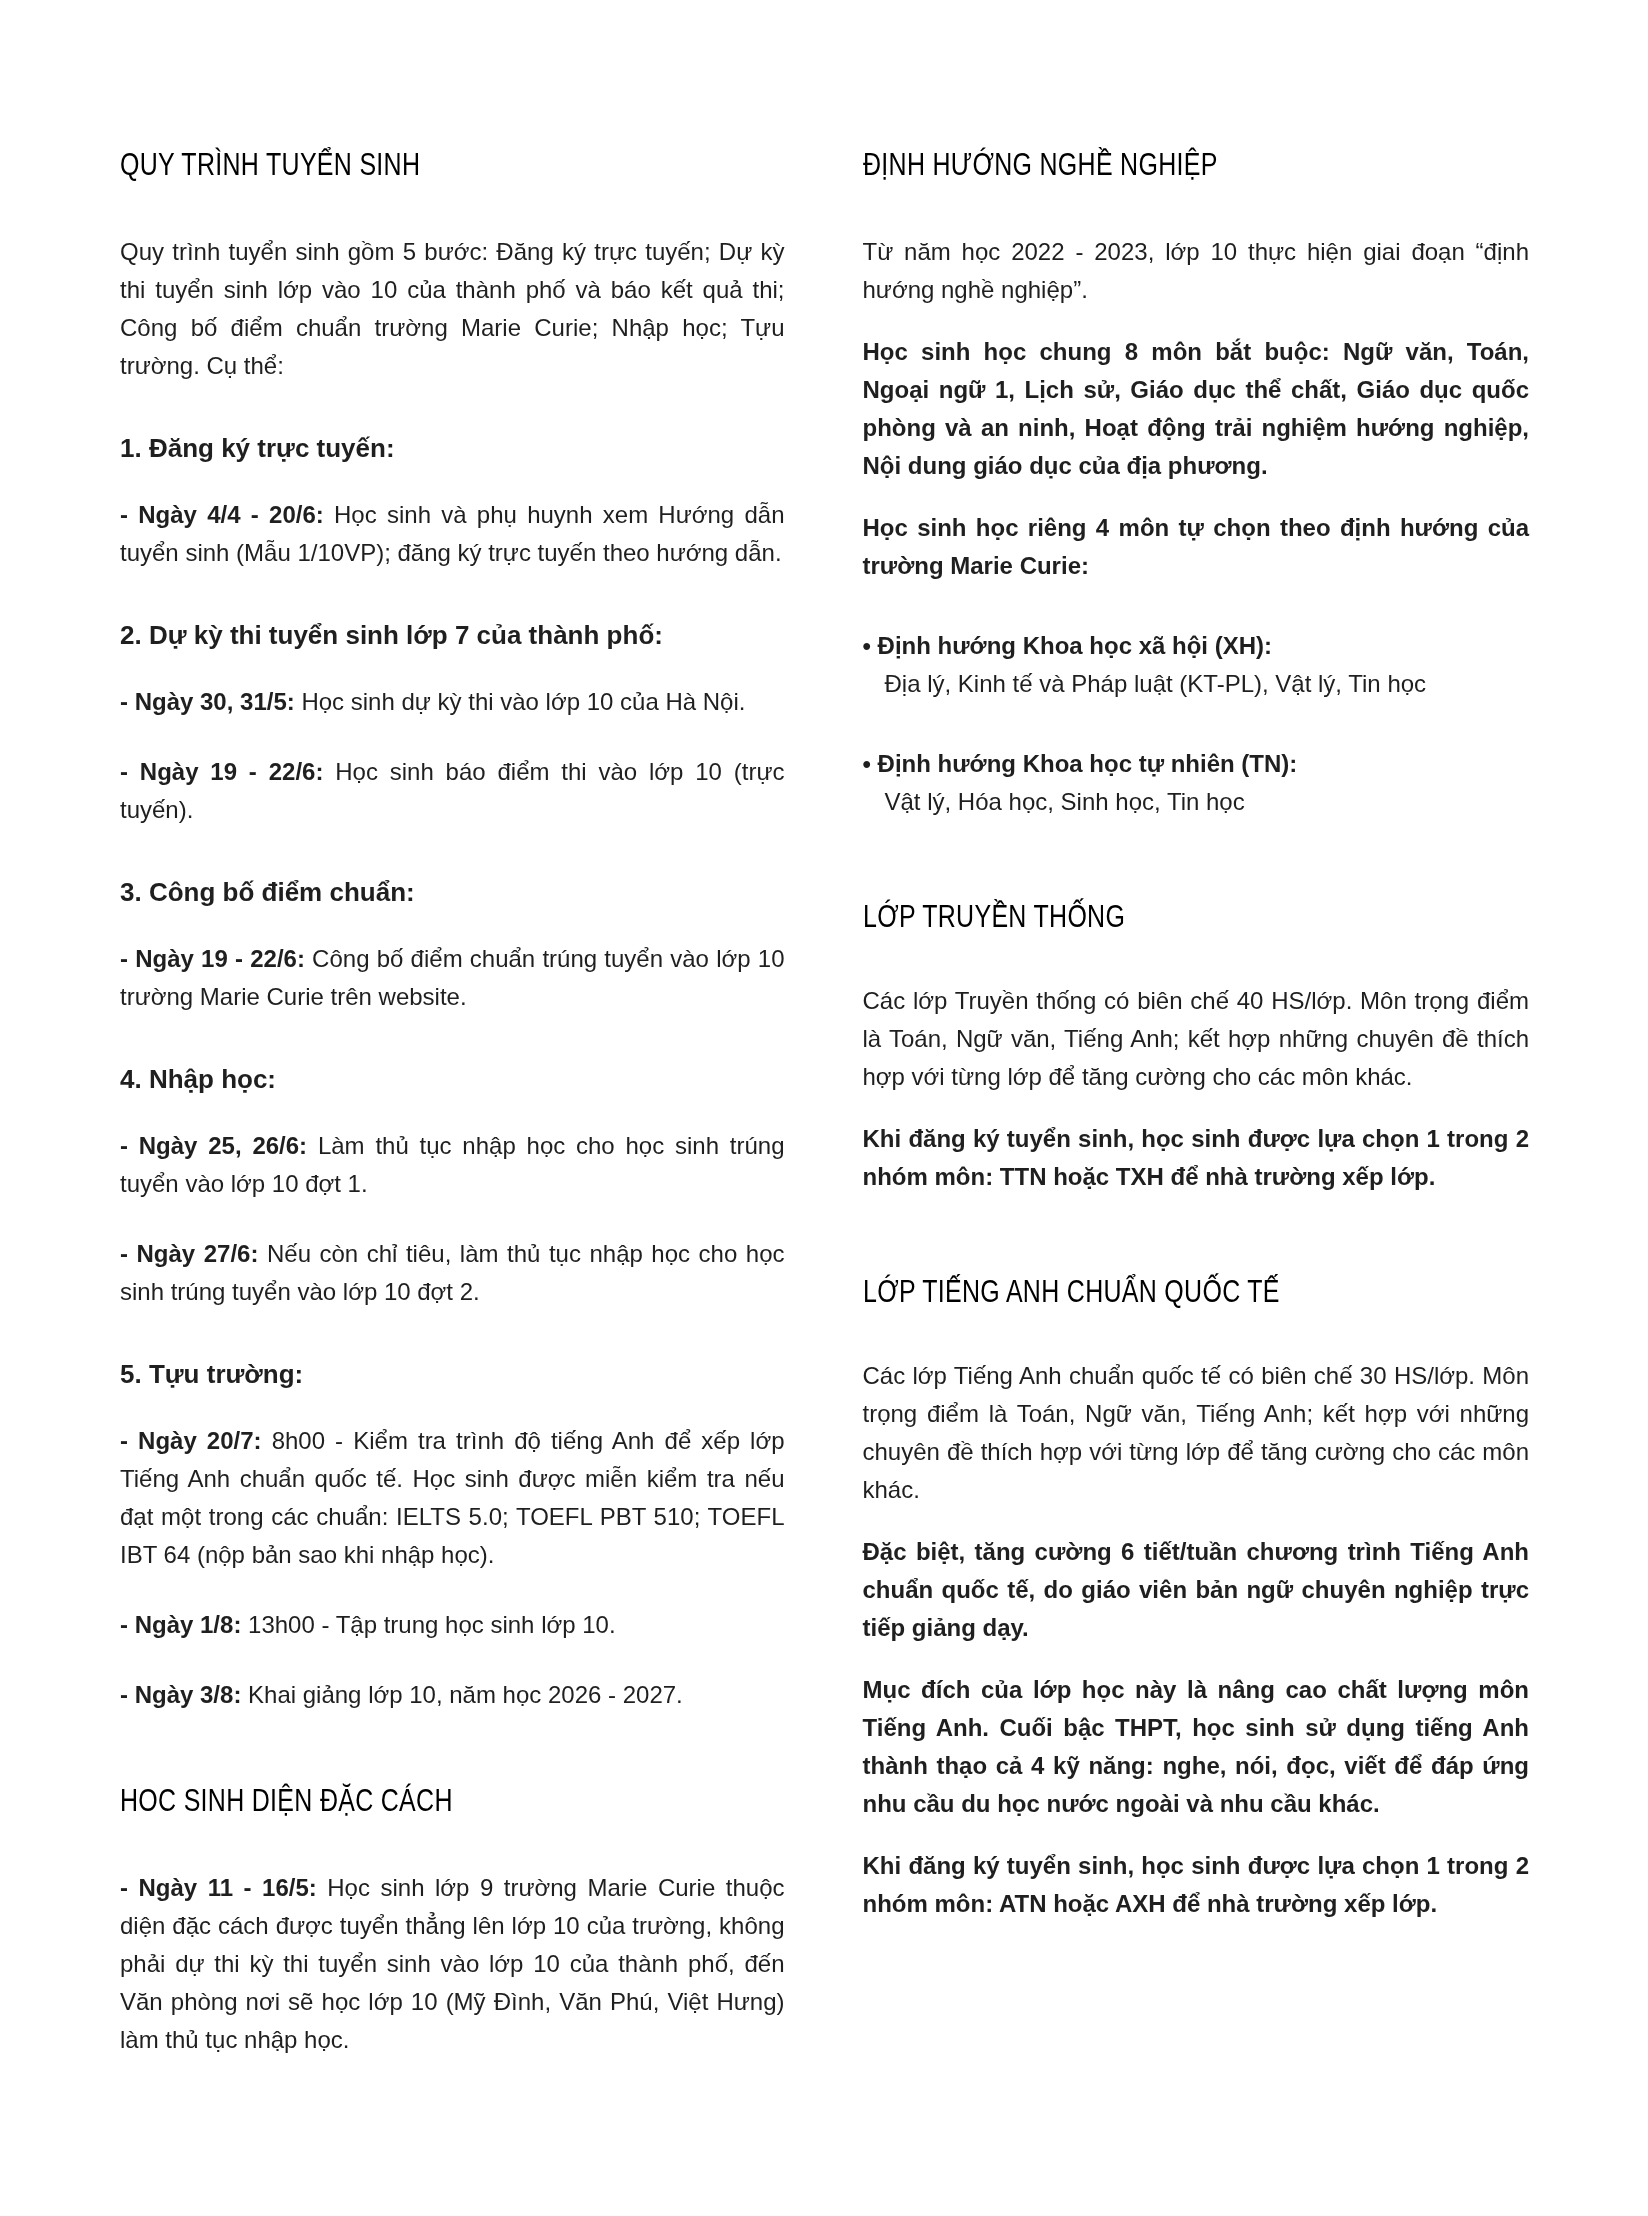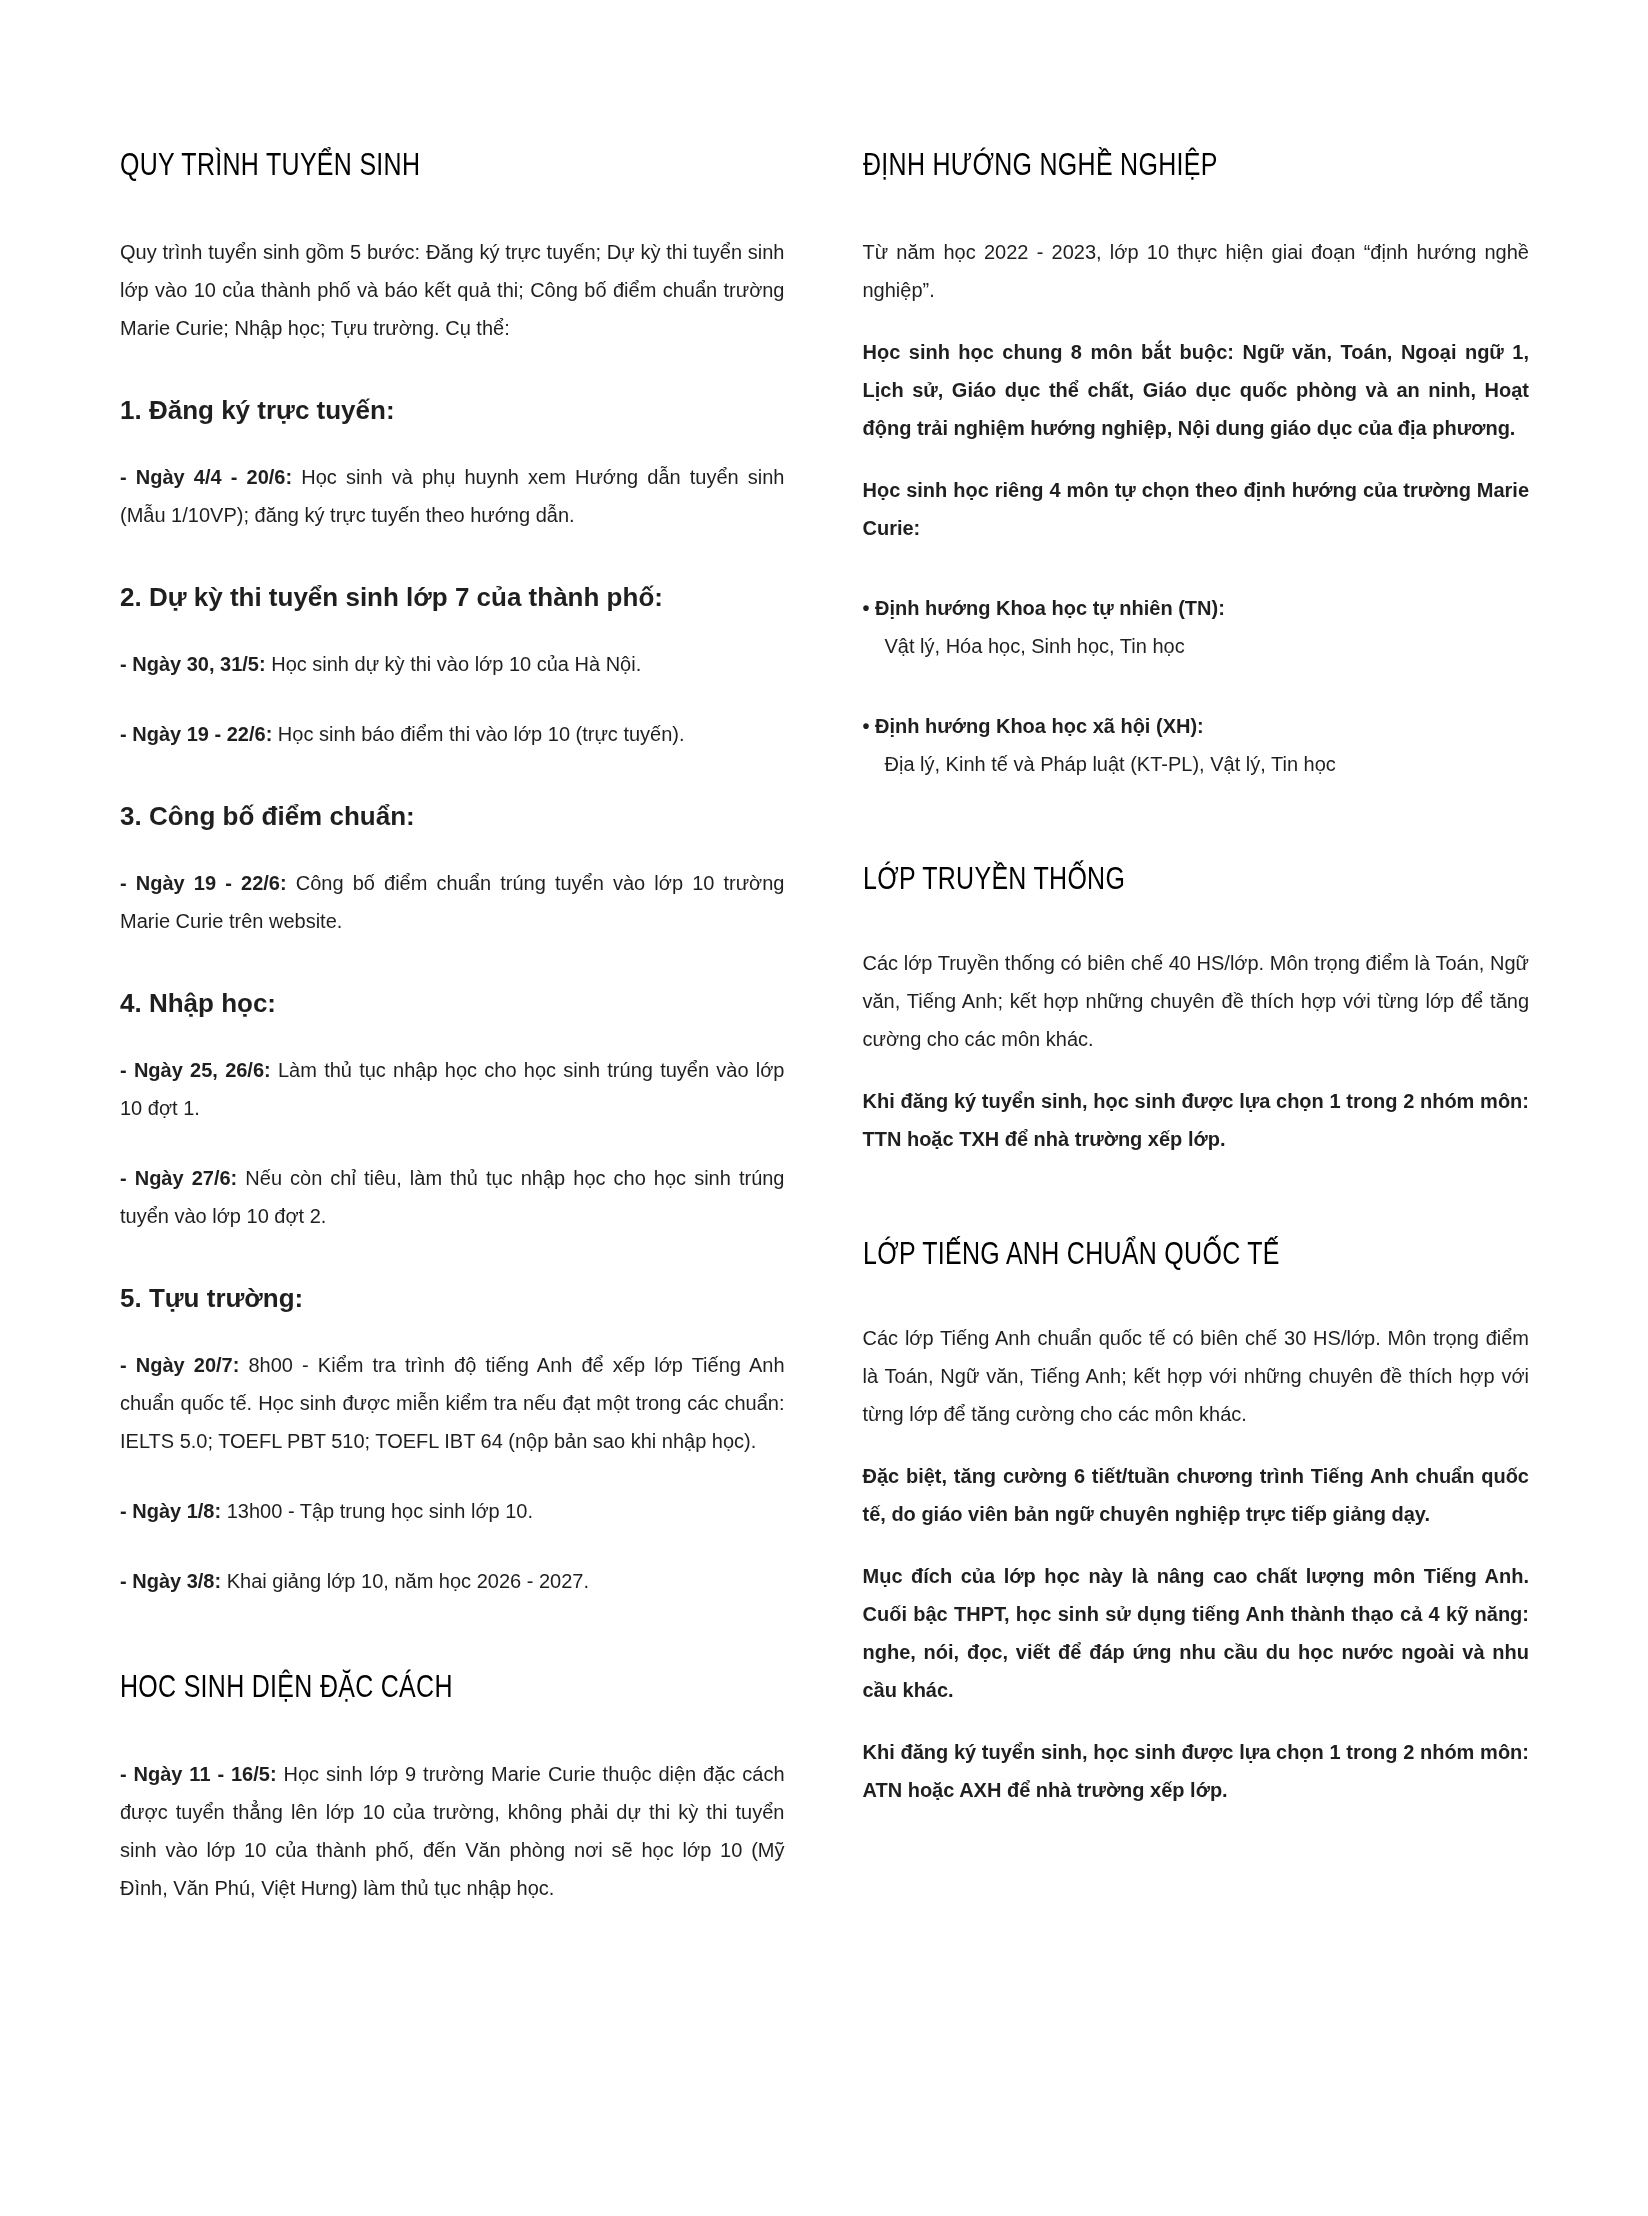--- a/index.html
+++ b/index.html
@@ -12,21 +12,21 @@
   html,body{margin:0;padding:0;background:#ffffff;}
   body{font-family:"Liberation Sans","DejaVu Sans",sans-serif;color:var(--text);}
   .page{position:relative;width:1649px;height:2332px;background:#ffffff;overflow:hidden;}
   .content{display:flex;padding:133px 120px 0 120px;gap:78px;}
   .col-left{width:665px;}
   .col-right{width:667px;}
 
   .page-title{margin:0 0 38px 0;font-size:32px;line-height:62px;font-weight:400;color:var(--title);white-space:nowrap;}
   .page-title .tt{display:inline-block;transform:scaleX(0.78);transform-origin:left center;letter-spacing:0.4px;}
 
-  p{margin:0;font-size:20px;line-height:38px;text-align:justify;}
+  p{margin:0;font-size:24px;line-height:38px;text-align:justify;}
   .lead{font-weight:700;}
 
   .l-sec{margin-top:44px;}
   .l-heading{margin:0 0 29px 0;font-size:26px;line-height:38px;font-weight:700;text-align:left;}
   .item + .item{margin-top:32px;}
 
   .special-title{margin:55px 0 38px 0;}
 
   .r-para + .r-para{margin-top:24px;font-weight:bold;}
   .orient{margin-top:42px;}
@@ -78,26 +78,26 @@
       <p><span class="lead">- Ngày 11 - 16/5:</span><span> Học sinh lớp 9 trường Marie Curie thuộc diện đặc cách được tuyển thẳng lên lớp 10 của trường, không phải dự thi kỳ thi tuyển sinh vào lớp 10 của thành phố, đến Văn phòng nơi sẽ học lớp 10 (Mỹ Đình, Văn Phú, Việt Hưng) làm thủ tục nhập học.</span></p>
     </div>
 
     <div class="col-right">
       <h1 class="page-title"><span class="tt">ĐỊNH HƯỚNG NGHỀ NGHIỆP</span></h1>
       <p class="r-para">Từ năm học 2022 - 2023, lớp 10 thực hiện giai đoạn “định hướng nghề nghiệp”.</p>
       <p class="r-para">Học sinh học chung 8 môn bắt buộc: Ngữ văn, Toán, Ngoại ngữ 1, Lịch sử, Giáo dục thể chất, Giáo dục quốc phòng và an ninh, Hoạt động trải nghiệm hướng nghiệp, Nội dung giáo dục của địa phương.</p>
       <p class="r-para">Học sinh học riêng 4 môn tự chọn theo định hướng của trường Marie Curie:</p>
 
       <div class="orient">
+        <p class="orient-label">• Định hướng Khoa học xã hội (XH):</p>
+        <p class="orient-subjects">Địa lý, Kinh tế và Pháp luật (KT-PL), Vật lý, Tin học</p>
+      </div>
+      <div class="orient">
         <p class="orient-label">• Định hướng Khoa học tự nhiên (TN):</p>
         <p class="orient-subjects">Vật lý, Hóa học, Sinh học, Tin học</p>
-      </div>
-      <div class="orient">
-        <p class="orient-label">• Định hướng Khoa học xã hội (XH):</p>
-        <p class="orient-subjects">Địa lý, Kinh tế và Pháp luật (KT-PL), Vật lý, Tin học</p>
       </div>
 
       <h1 class="page-title sec-title"><span class="tt">LỚP TRUYỀN THỐNG</span></h1>
       <p class="r-para">Các lớp Truyền thống có biên chế 40 HS/lớp. Môn trọng điểm là Toán, Ngữ văn, Tiếng Anh; kết hợp những chuyên đề thích hợp với từng lớp để tăng cường cho các môn khác.</p>
       <p class="r-para">Khi đăng ký tuyển sinh, học sinh được lựa chọn 1 trong 2 nhóm môn: TTN hoặc TXH để nhà trường xếp lớp.</p>
 
       <h1 class="page-title sec-title"><span class="tt">LỚP TIẾNG ANH CHUẨN QUỐC TẾ</span></h1>
       <p class="r-para">Các lớp Tiếng Anh chuẩn quốc tế có biên chế 30 HS/lớp. Môn trọng điểm là Toán, Ngữ văn, Tiếng Anh; kết hợp với những chuyên đề thích hợp với từng lớp để tăng cường cho các môn khác.</p>
       <p class="r-para">Đặc biệt, tăng cường 6 tiết/tuần chương trình Tiếng Anh chuẩn quốc tế, do giáo viên bản ngữ chuyên nghiệp trực tiếp giảng dạy.</p>
       <p class="r-para">Mục đích của lớp học này là nâng cao chất lượng môn Tiếng Anh. Cuối bậc THPT, học sinh sử dụng tiếng Anh thành thạo cả 4 kỹ năng: nghe, nói, đọc, viết để đáp ứng nhu cầu du học nước ngoài và nhu cầu khác.</p>

